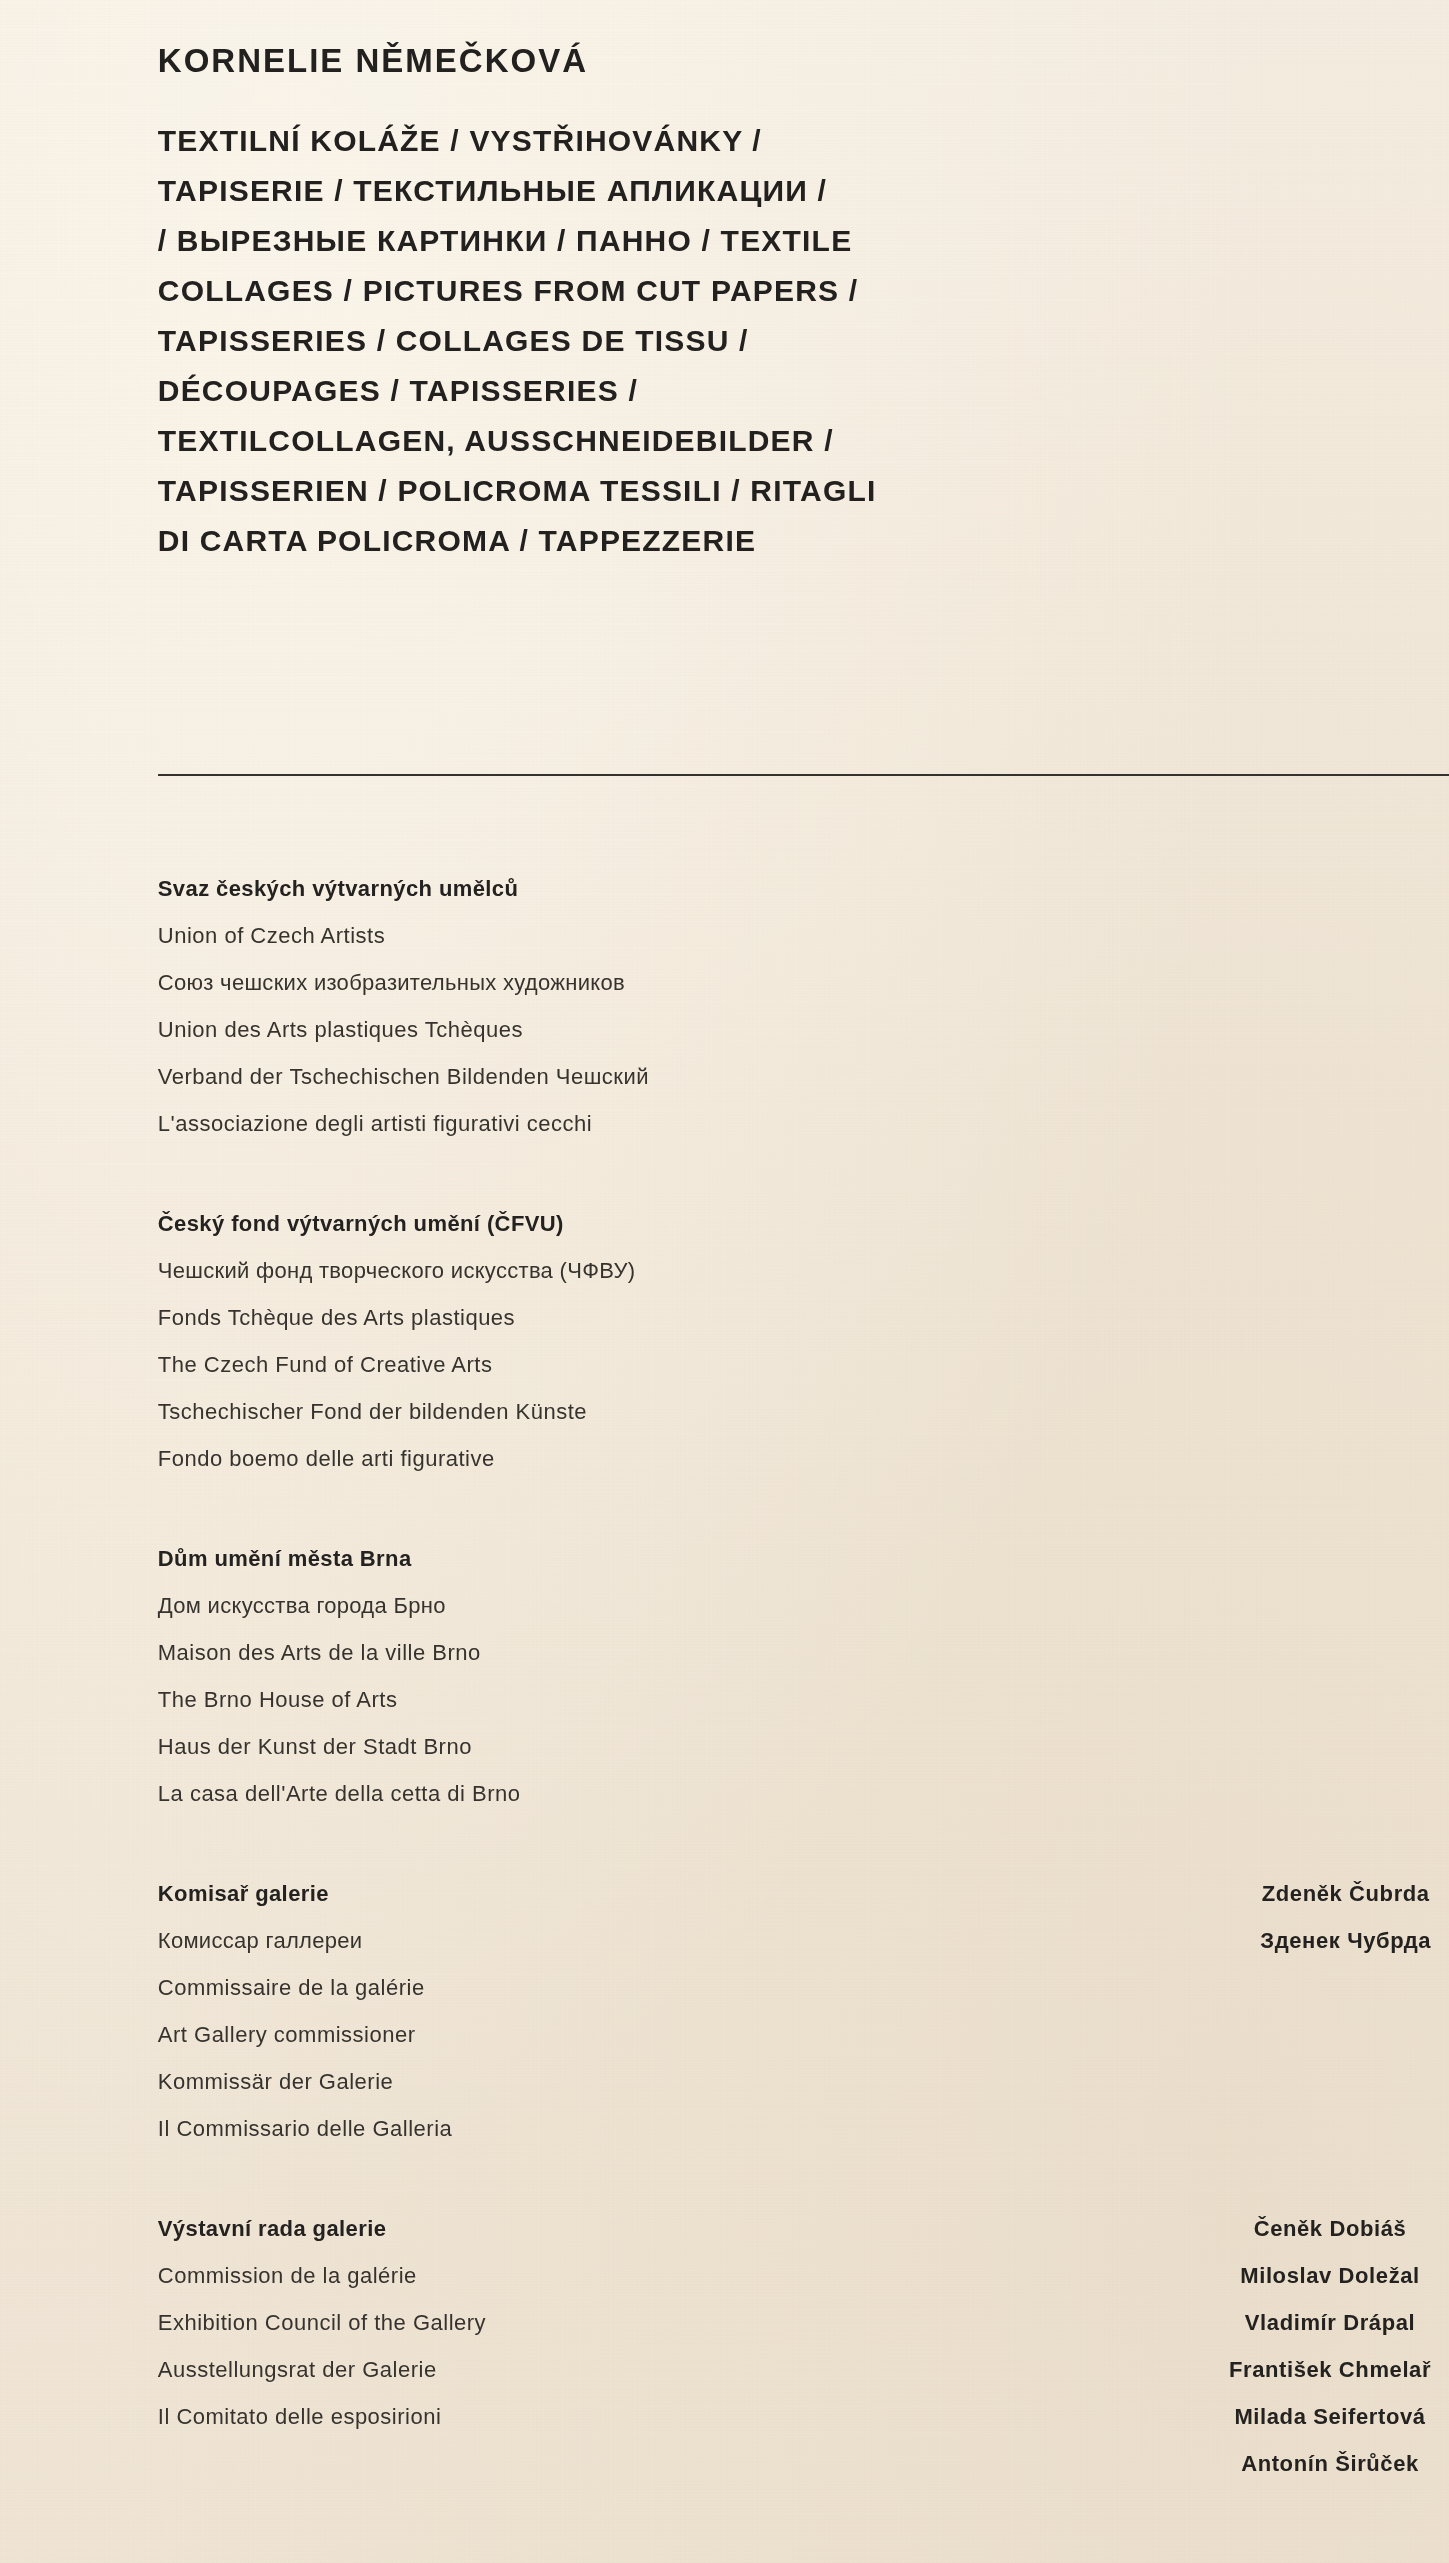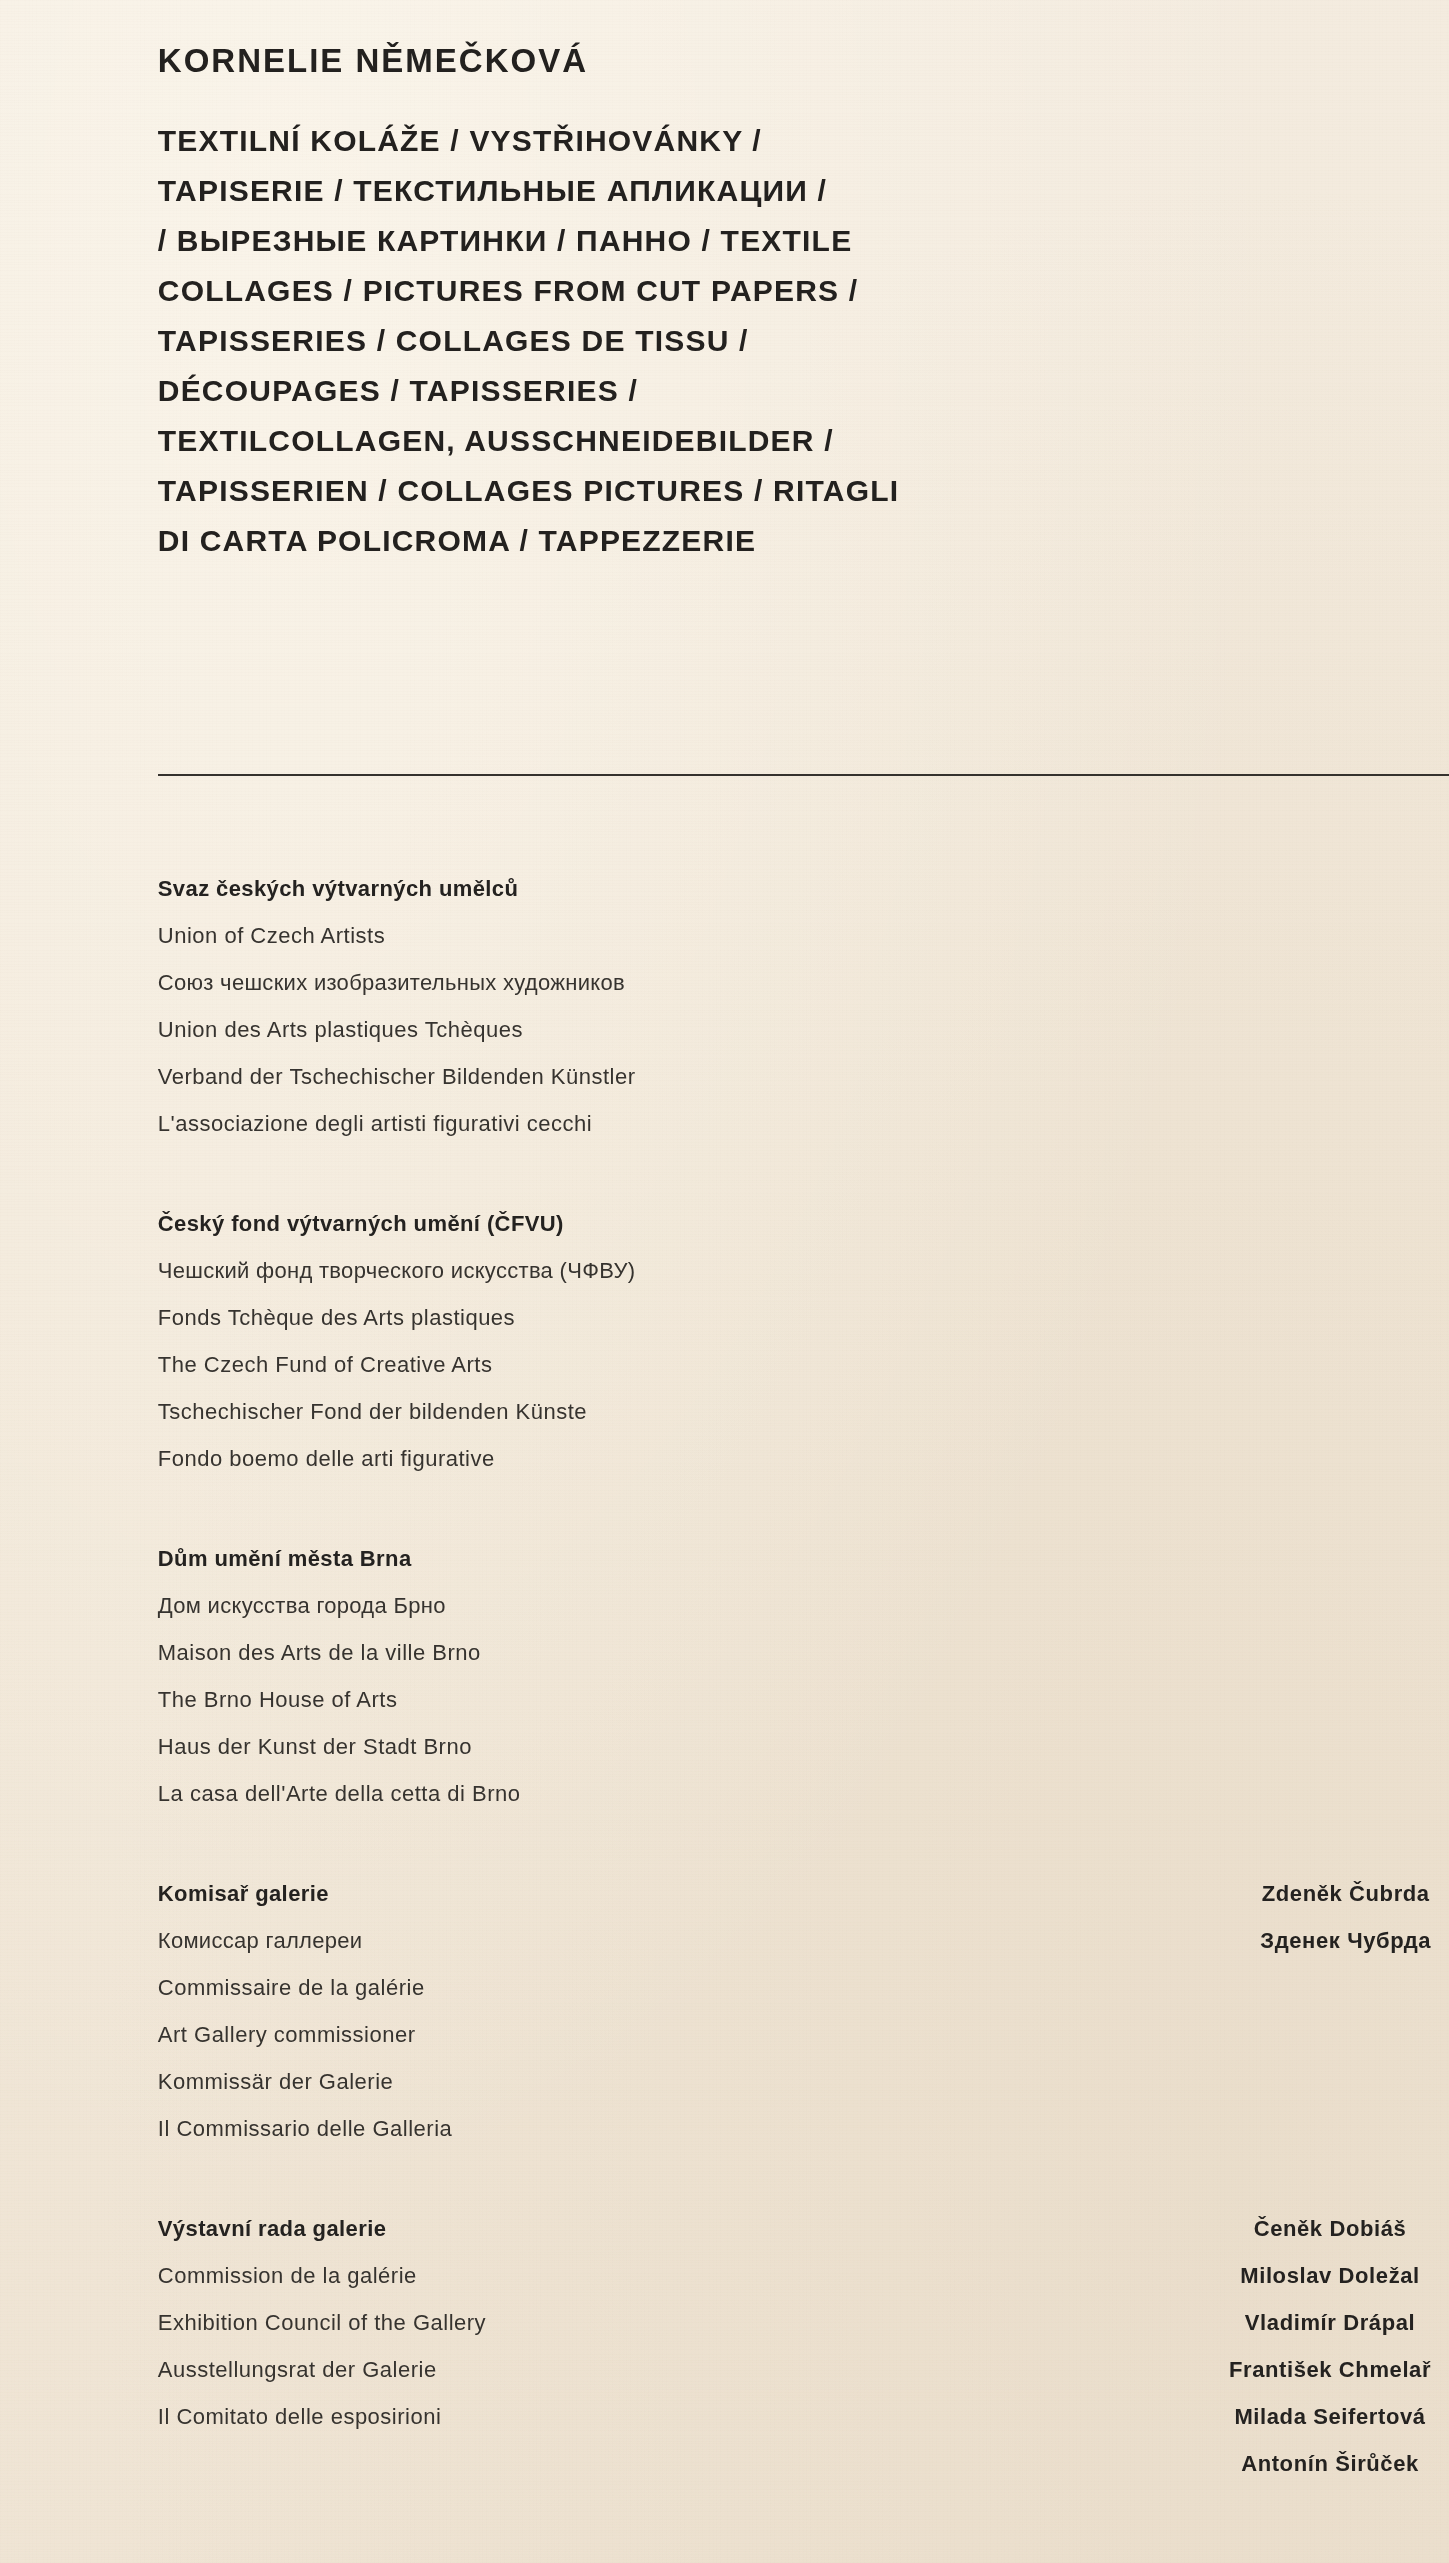--- a/index.html
+++ b/index.html
@@ -132,35 +132,35 @@
     <div class="artist-name">KORNELIE NĚMEČKOVÁ</div>
 
     <div class="title-block">
       <div class="title-line">TEXTILNÍ KOLÁŽE / VYSTŘIHOVÁNKY /</div>
       <div class="title-line">TAPISERIE / ТЕКСТИЛЬНЫЕ АПЛИКАЦИИ /</div>
       <div class="title-line">/ ВЫРЕЗНЫЕ КАРТИНКИ / ПАННО / TEXTILE</div>
       <div class="title-line">COLLAGES / PICTURES FROM CUT PAPERS /</div>
       <div class="title-line">TAPISSERIES / COLLAGES DE TISSU /</div>
       <div class="title-line">DÉCOUPAGES / TAPISSERIES /</div>
       <div class="title-line">TEXTILCOLLAGEN, AUSSCHNEIDEBILDER /</div>
-      <div class="title-line">TAPISSERIEN / COLLAGES PICTURES / RITAGLI</div>
+      <div class="title-line">TAPISSERIEN / POLICROMA TESSILI / RITAGLI</div>
       <div class="title-line">DI CARTA POLICROMA / TAPPEZZERIE</div>
     </div>
 
     <div class="divider"></div>
 
     <div class="sections">
 
       <div class="section">
         <div class="lines">
           <div class="line head">Svaz českých výtvarných umělců</div>
           <div class="line">Union of Czech Artists</div>
           <div class="line cyr">Союз чешских изобразительных художников</div>
           <div class="line">Union des Arts plastiques Tchèques</div>
-          <div class="line">Verband der Tschechischer Bildenden Künstler</div>
+          <div class="line">Verband der Tschechischen Bildenden Чешский</div>
           <div class="line">L'associazione degli artisti figurativi cecchi</div>
         </div>
       </div>
 
       <div class="section">
         <div class="lines">
           <div class="line head">Český fond výtvarných umění (ČFVU)</div>
           <div class="line cyr">Чешский фонд творческого искусства (ЧФВУ)</div>
           <div class="line">Fonds Tchèque des Arts plastiques</div>
           <div class="line">The Czech Fund of Creative Arts</div>

